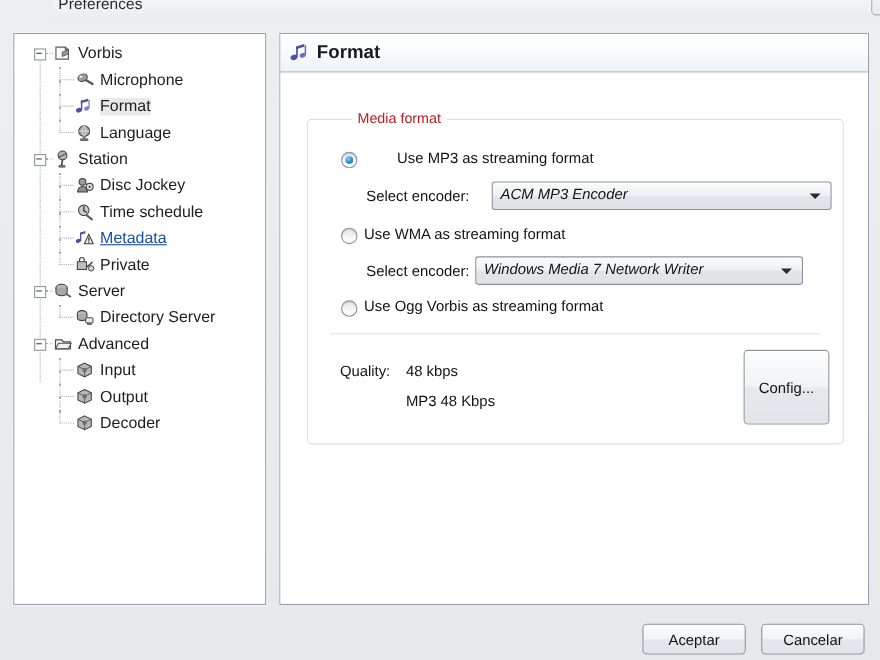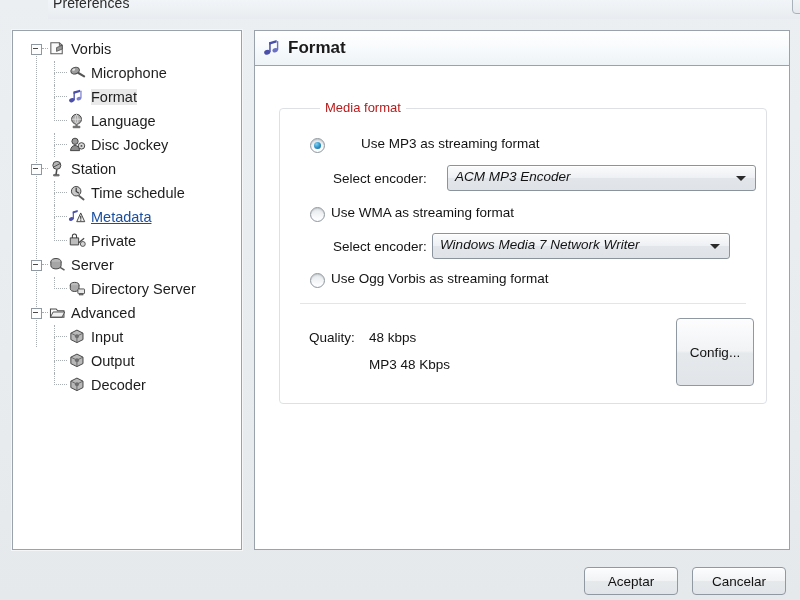--- a/index.html
+++ b/index.html
@@ -250,41 +250,41 @@
           <span class="dashline" style="left: 41px; width: 13px;"></span>
           <span class="ticon" style="left: 55px; top: 3px;"><svg viewBox="0 0 20 18">
               <circle cx="9" cy="7.6" r="5.2" fill="#a8a8a8" stroke="#3f3f3f" stroke-width="1"></circle>
               <path d="M3.9 7.6h10.2M9 2.4c2 3 2 7.4 0 10.4M9 2.4c-2 3-2 7.4 0 10.4" fill="none" stroke="#e8e8e8" stroke-width=".8"></path>
               <rect x="7.8" y="12.6" width="2.4" height="2.4" fill="#777"></rect>
               <rect x="5.3" y="15" width="7.4" height="1.6" rx=".5" fill="#8a8a8a" stroke="#3f3f3f" stroke-width=".7"></rect>
             </svg></span>
           <span class="tlabel" style="left: 78px;">Language</span>
         </div>
         <div class="tnode">
-          <span class="vline" style="left: 41px; top: 0px; height: 12px;"></span>
-          <span class="dashline" style="left: 41px; width: 13px;"></span>
-          <span class="vline" style="left: 41px; top: 12px; height: 12px;"></span>
-          <span class="ticon" style="left: 55px; top: 3px;"><svg viewBox="0 0 20 18">
-              <circle cx="7.4" cy="5.6" r="3.3" fill="#9b9b9b" stroke="#3f3f3f" stroke-width="1"></circle>
-              <path d="M2.6 15.4c.4-3.6 2.3-5.4 4.8-5.4s4.4 1.8 4.8 5.4z" fill="#8d8d8d" stroke="#3f3f3f" stroke-width="1"></path>
-              <circle cx="14.2" cy="10.4" r="3.4" fill="#d8d8d8" stroke="#3f3f3f" stroke-width="1"></circle>
-              <circle cx="14.2" cy="10.4" r="1" fill="#4a4a4a"></circle>
-            </svg></span>
-          <span class="tlabel" style="left: 78px;">Disc Jockey</span>
-        </div>
-        <div class="tnode">
           <span class="expander"></span>
           <span class="dashline" style="left: 29px; width: 6px;"></span>
           <span class="ticon" style="left: 35px; top: 3px;"><svg viewBox="0 0 20 18">
               <circle cx="9.3" cy="5.6" r="4.2" fill="#b4b4b4" stroke="#3f3f3f" stroke-width="1"></circle>
               <path d="M5.6 7.6 L13 3.6" stroke="#4a4a4a" stroke-width="1"></path>
               <path d="M9.3 9.8 L8.4 15.6" stroke="#4a4a4a" stroke-width="1.6"></path>
               <rect x="5.8" y="15.2" width="6" height="1.6" rx=".5" fill="#8f8f8f" stroke="#3f3f3f" stroke-width=".7"></rect>
             </svg></span>
           <span class="tlabel" style="left: 58px;">Station</span>
+        </div>
+        <div class="tnode">
+          <span class="vline" style="left: 41px; top: 0px; height: 12px;"></span>
+          <span class="dashline" style="left: 41px; width: 13px;"></span>
+          <span class="vline" style="left: 41px; top: 12px; height: 12px;"></span>
+          <span class="ticon" style="left: 55px; top: 3px;"><svg viewBox="0 0 20 18">
+              <circle cx="7.4" cy="5.6" r="3.3" fill="#9b9b9b" stroke="#3f3f3f" stroke-width="1"></circle>
+              <path d="M2.6 15.4c.4-3.6 2.3-5.4 4.8-5.4s4.4 1.8 4.8 5.4z" fill="#8d8d8d" stroke="#3f3f3f" stroke-width="1"></path>
+              <circle cx="14.2" cy="10.4" r="3.4" fill="#d8d8d8" stroke="#3f3f3f" stroke-width="1"></circle>
+              <circle cx="14.2" cy="10.4" r="1" fill="#4a4a4a"></circle>
+            </svg></span>
+          <span class="tlabel" style="left: 78px;">Disc Jockey</span>
         </div>
         <div class="tnode">
           <span class="vline" style="left: 41px; top: 0px; height: 12px;"></span>
           <span class="dashline" style="left: 41px; width: 13px;"></span>
           <span class="vline" style="left: 41px; top: 12px; height: 12px;"></span>
           <span class="ticon" style="left: 55px; top: 3px;"><svg viewBox="0 0 20 18">
               <circle cx="8.6" cy="7.6" r="5" fill="#c9c9c9" stroke="#3f3f3f" stroke-width="1"></circle>
               <path d="M8.6 4.4v3.4l2.6 1.6" fill="none" stroke="#333" stroke-width="1.2" stroke-linecap="round"></path>
               <path d="M11.8 12.6 L16.4 16.2" stroke="#5c5c5c" stroke-width="2" stroke-linecap="round"></path>
             </svg></span>

